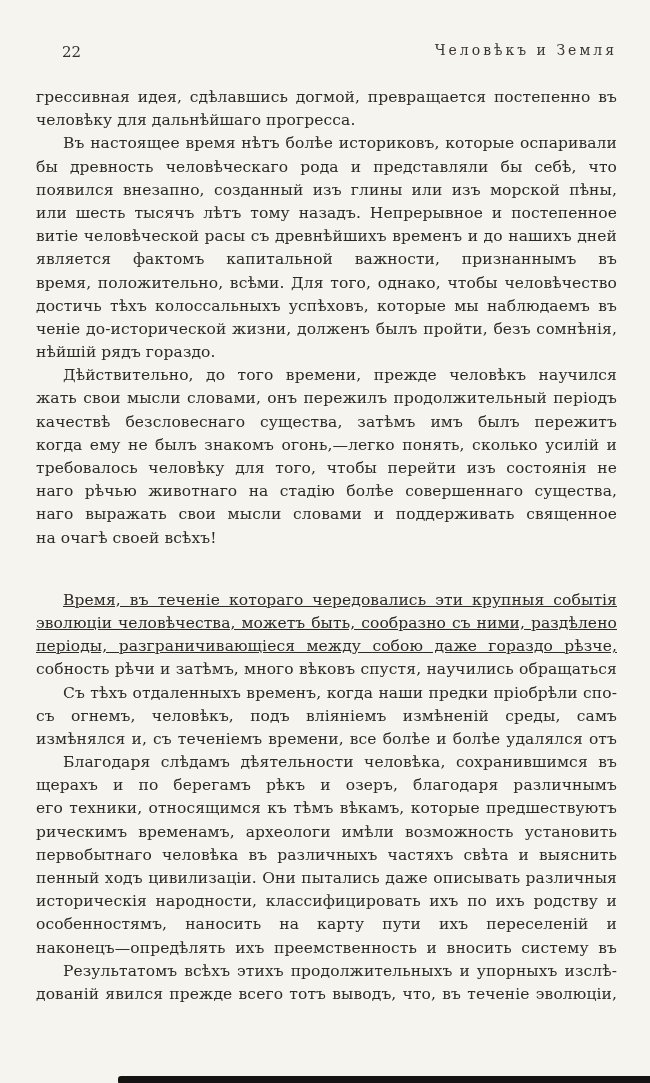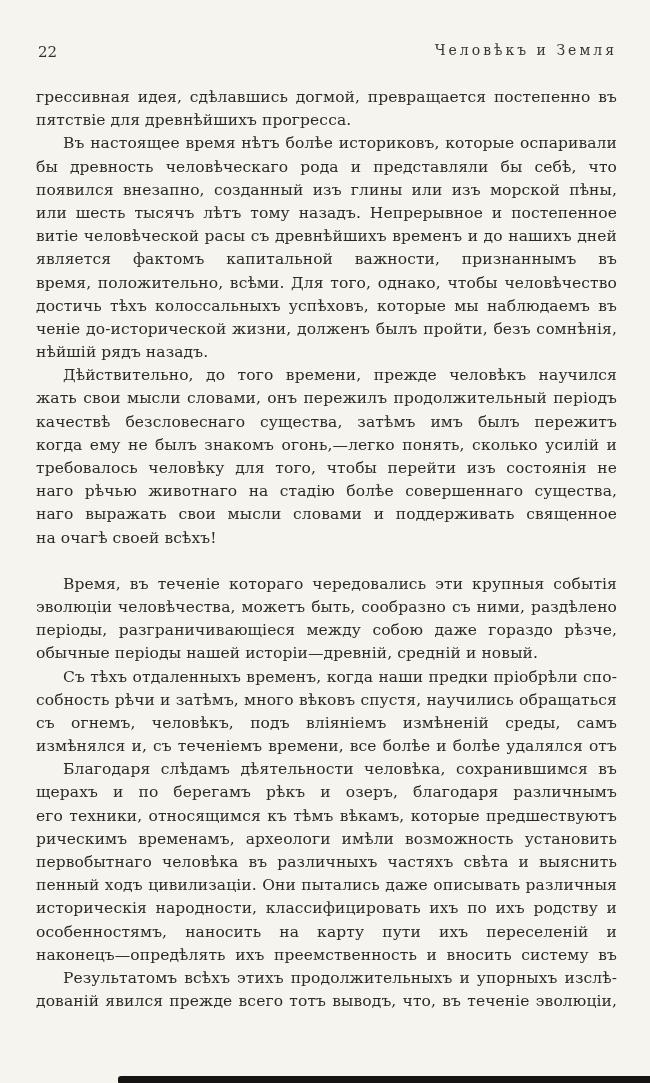--- a/index.html
+++ b/index.html
@@ -16,20 +16,21 @@
     box-sizing: border-box;
     padding: 42px 33px 0 36px;
     font-family: "DejaVu Serif", "Liberation Serif", serif;
     color: #2e2a24;
     overflow: hidden;
   }
   .header {
     position: relative;
     height: 22px;
     margin-bottom: 22px;
+    margin-left: 24px;
   }
   .page-number {
     position: absolute;
     left: 2px;
     top: 1px;
     font-size: 15px;
     color: #34302a;
   }
   .header-title {
     display: block;
@@ -40,21 +41,22 @@
   }
   .text-block {
     font-size: 15.5px;
     line-height: 23.2px;
     letter-spacing: 0.1px;
   }
   .paragraph {
     margin: 0;
   }
   .paragraph.space-before {
-    margin-top: 23px;
+    margin-top: 39px;
+    text-decoration: underline;
   }
   .line {
     text-align: justify;
     text-align-last: justify;
     white-space: normal;
     overflow: hidden;
     height: 23.2px;
   }
   .line.lastline {
     text-align-last: left;
@@ -77,53 +79,52 @@
 
 <div class="page">
   <div class="header">
     <span class="page-number">22</span>
     <span class="header-title">Человѣкъ и Земля</span>
   </div>
 
   <div class="text-block" id="text-block">
       <div class="paragraph">
         <div class="line">грессивная идея, сдѣлавшись догмой, превращается постепенно въ пре-</div>
-        <div class="line lastline">пятствіе для древнѣйшихъ прогресса.</div>
+        <div class="line lastline">человѣку для дальнѣйшаго прогресса.</div>
       </div>
       <div class="paragraph">
         <div class="line indent">Въ настоящее время нѣтъ болѣе историковъ, которые оспаривали</div>
         <div class="line">бы древность человѣческаго рода и представляли бы себѣ, что человѣкъ</div>
         <div class="line">появился внезапно, созданный изъ глины или изъ морской пѣны, пять</div>
         <div class="line">или шесть тысячъ лѣтъ тому назадъ. Непрерывное и постепенное раз-</div>
         <div class="line">витіе человѣческой расы съ древнѣйшихъ временъ и до нашихъ дней—</div>
         <div class="line">является фактомъ капитальной важности, признаннымъ въ настоящее</div>
         <div class="line">время, положительно, всѣми. Для того, однако, чтобы человѣчество могло</div>
         <div class="line">достичь тѣхъ колоссальныхъ успѣховъ, которые мы наблюдаемъ въ те-</div>
         <div class="line">ченіе до-исторической жизни, долженъ былъ пройти, безъ сомнѣнія, длин-</div>
-        <div class="line lastline">нѣйшій рядъ назадъ.</div>
+        <div class="line lastline">нѣйшій рядъ гораздо.</div>
       </div>
       <div class="paragraph">
         <div class="line indent">Дѣйствительно, до того времени, прежде человѣкъ научился выра-</div>
         <div class="line">жать свои мысли словами, онъ пережилъ продолжительный періодъ въ</div>
         <div class="line">качествѣ безсловеснаго существа, затѣмъ имъ былъ пережитъ періодъ,</div>
         <div class="line">когда ему не былъ знакомъ огонь,—легко понять, сколько усилій и борьбы</div>
         <div class="line">требовалось человѣку для того, чтобы перейти изъ состоянія не одарен-</div>
         <div class="line">наго рѣчью животнаго на стадію болѣе совершеннаго существа, способ-</div>
         <div class="line">наго выражать свои мысли словами и поддерживать священное пламя</div>
         <div class="line lastline">на очагѣ своей всѣхъ!</div>
       </div>
       <div class="paragraph space-before">
         <div class="line indent">Время, въ теченіе котораго чередовались эти крупныя событія</div>
         <div class="line">эволюціи человѣчества, можетъ быть, сообразно съ ними, раздѣлено на</div>
         <div class="line">періоды, разграничивающіеся между собою даже гораздо рѣзче, чѣмъ</div>
-        <div class="line lastline">обычные періоды нашей исторіи—древній, средній и новый.</div>
       </div>
       <div class="paragraph">
+        <div class="line">собность рѣчи и затѣмъ, много вѣковъ спустя, научились обращаться</div>
         <div class="line indent">Съ тѣхъ отдаленныхъ временъ, когда наши предки пріобрѣли спо-</div>
-        <div class="line">собность рѣчи и затѣмъ, много вѣковъ спустя, научились обращаться</div>
         <div class="line">съ огнемъ, человѣкъ, подъ вліяніемъ измѣненій среды, самъ постепенно</div>
         <div class="line">измѣнялся и, съ теченіемъ времени, все болѣе и болѣе удалялся отъ жи-</div>
       </div>
       <div class="paragraph">
         <div class="line indent">Благодаря слѣдамъ дѣятельности человѣка, сохранившимся въ пе-</div>
         <div class="line">щерахъ и по берегамъ рѣкъ и озеръ, благодаря различнымъ остаткамъ,</div>
         <div class="line">его техники, относящимся къ тѣмъ вѣкамъ, которые предшествуютъ исто-</div>
         <div class="line">рическимъ временамъ, археологи имѣли возможность установить присутствіе</div>
         <div class="line">первобытнаго человѣка въ различныхъ частяхъ свѣта и выяснить посте-</div>
         <div class="line">пенный ходъ цивилизаціи. Они пытались даже описывать различныя до-</div>

